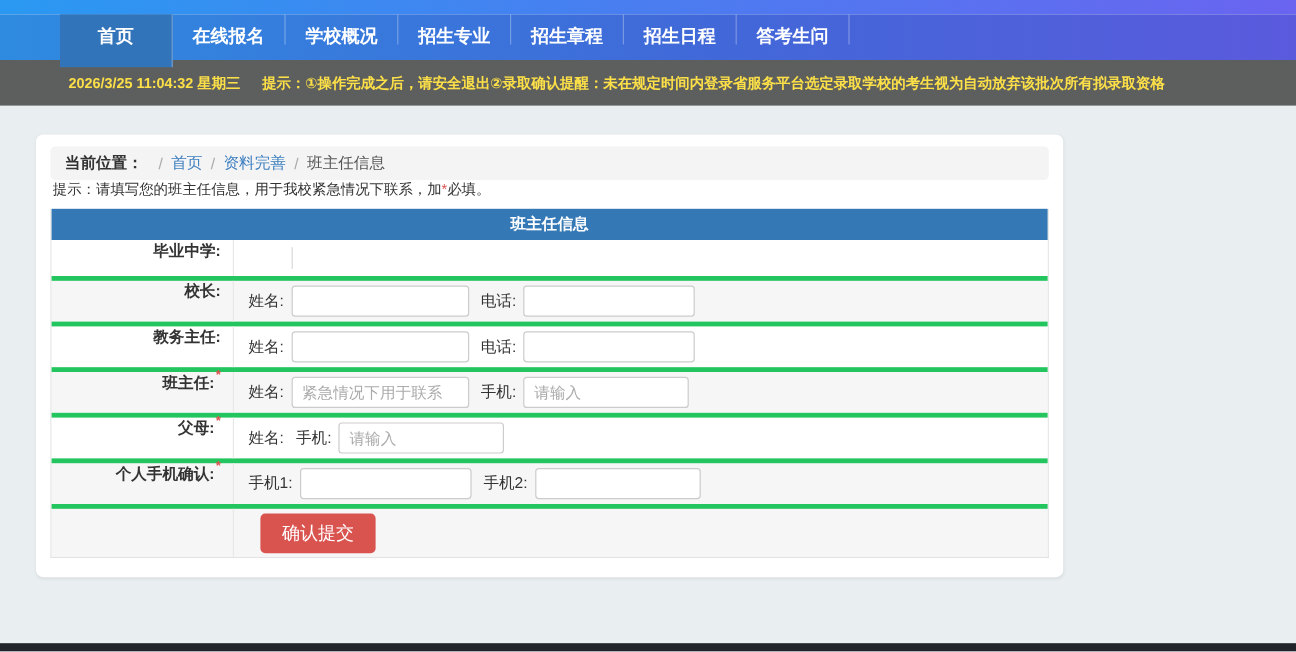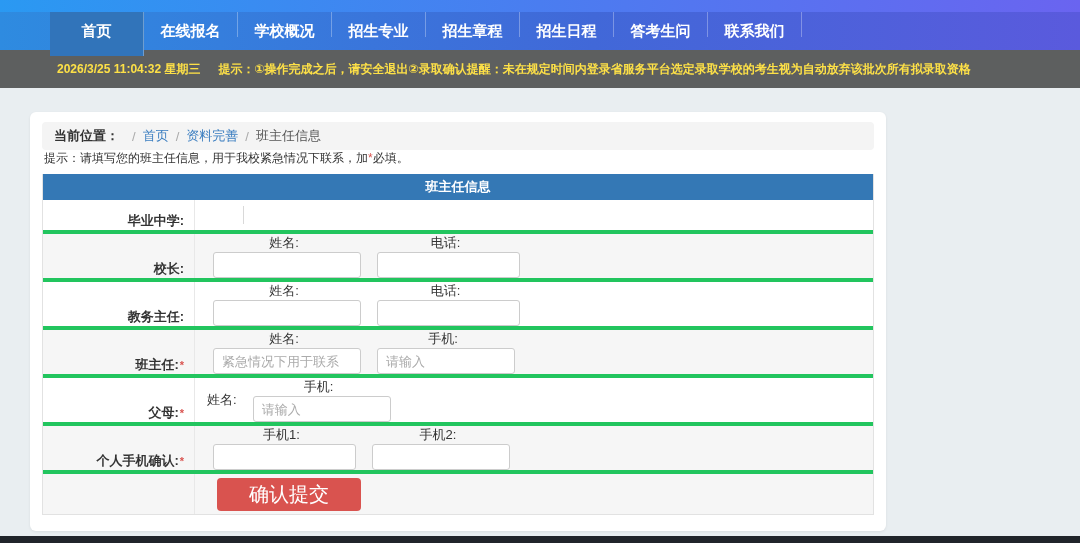--- a/index.html
+++ b/index.html
@@ -60,41 +60,41 @@
   .thead {
     background:#3478b5; color:#fff; font-weight:bold;
     font-size:13px; text-align:center; height:26px; line-height:26px;
   }
   .trow { display:flex; min-height:38px; background:#fff; }
   .trow + .trow { border-top:4px solid #22c55e; }
   .trow.shade { background:#f6f6f6; }
   .trow.r-static { min-height:30px; }
   .trow.r-submit { min-height:44px; }
   .cell-label {
-    width:152px; flex:none; display:flex; align-items:flex-end; justify-content:flex-end;
+    width:152px; flex:none; display:flex; align-items:flex-start; justify-content:flex-end;
     padding-right:10px; font-weight:bold; font-size:13px; color:#333;
     border-right:1px solid #e8e8e8;
   }
   .cell-label .star { color:#d9534f; font-size:11px; margin-left:1px; transform:translateY(-3px); }
   .cell-value {
     flex:1; display:flex; align-items:center; padding-left:12px;
     font-size:13px; color:#333;
   }
-  .field { display:flex; align-items:center;flex-direction:column; }
+  .field { display:flex; align-items:center; }
   .field + .field { margin-left:10px; }
   .field input {
     height:26px; border:1px solid #ccc; border-radius:3px;
     padding:0 8px; font-size:13px; color:#ec4899; margin-left:6px;
     font-family:inherit; background:#fff; outline:none;
   }
   .field input::placeholder { color:#ababab; }
   .caret-line { width:1px; height:18px; background:#d9d9d9; margin-left:36px; }
   .submit-btn {
     background:#d9534f; color:#fff; border:none; border-radius:4px;
-    height:33px; padding:0 32px; font-size:20px; margin-left:10px;
+    height:33px; padding:0 18px; font-size:15px; margin-left:10px;
     font-family:inherit; cursor:pointer;
   }
   
   .footer-strip {
     position:absolute; left:0; bottom:0; width:1080px; height:7px;
     background:#20242a;
   }
 </style>
 </head>
 <body>
@@ -104,21 +104,20 @@
 
   <nav class="nav">
     <div class="nav-tabs">
         <div class="nav-tab active">首页</div>
         <div class="nav-tab">在线报名</div>
         <div class="nav-tab">学校概况</div>
         <div class="nav-tab">招生专业</div>
         <div class="nav-tab">招生章程</div>
         <div class="nav-tab">招生日程</div>
         <div class="nav-tab">答考生问</div>
-        <div class="nav-tab">联系我们</div>
       </div>
   </nav>
 
   <div class="notice-bar">
     <span class="datetime">2026/3/25 11:04:32 星期三</span>
     <span class="notice">提示：①操作完成之后，请安全退出②录取确认提醒：未在规定时间内登录省服务平台选定录取学校的考生视为自动放弃该批次所有拟录取资格</span>
   </div>
 
   <div class="card">
     <div class="breadcrumb">

